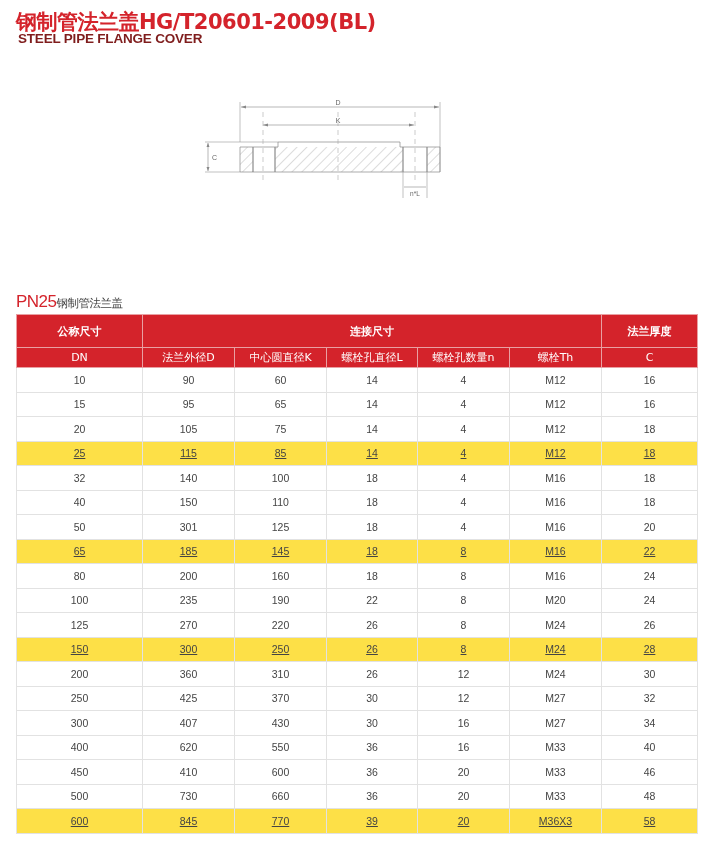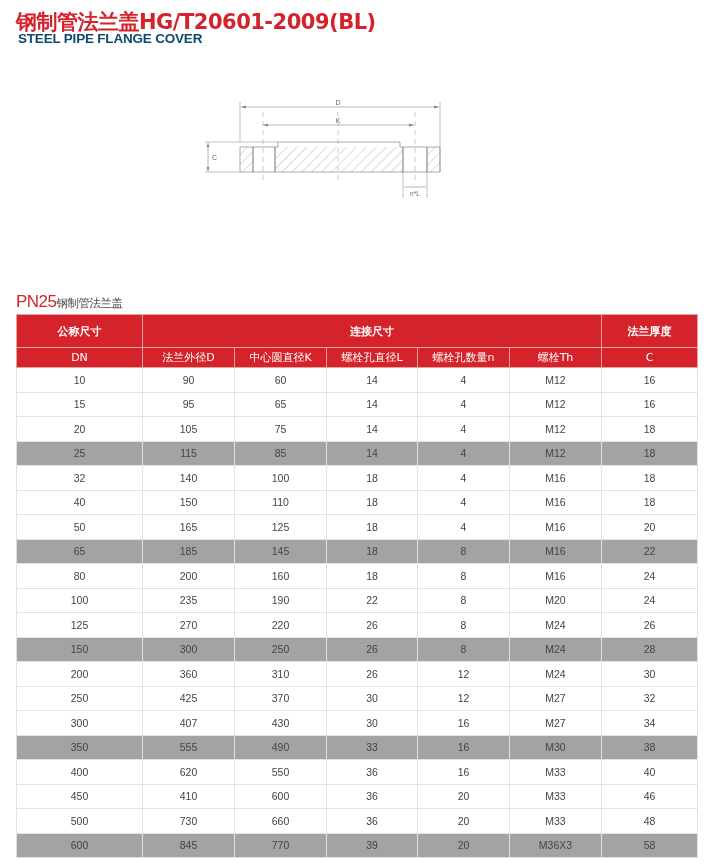--- a/index.html
+++ b/index.html
@@ -1,28 +1,28 @@
 <!DOCTYPE html>
 <html><head>
 <meta charset="utf-8">
 <style>
   html, body { margin:0; padding:0; background:#ffffff; }
   body { width:713px; height:864px; position:relative; overflow:hidden; font-family:"DejaVu Sans", sans-serif; }
   .title { position:absolute; left:16px; top:8px; font-size:21px; font-weight:bold; color:#d4232b; letter-spacing:-0.5px; white-space:nowrap; }
-  .subtitle { position:absolute; left:18px; top:31px; font-family:"Liberation Sans", sans-serif; font-size:13.5px; font-weight:bold; color:#0c4a6e; letter-spacing:-0.2px; }
+  .subtitle { position:absolute; left:18px; top:31px; font-family:"Liberation Sans", sans-serif; font-size:13.5px; font-weight:bold; color:#7f1d1d; letter-spacing:-0.2px; }
   .drawing { position:absolute; left:195px; top:90px; width:260px; height:120px; }
   .section-title { position:absolute; left:16px; top:292px; color:#d4232b; white-space:nowrap; }
   .section-title .pn { font-family:"Liberation Sans", sans-serif; font-size:17px; letter-spacing:-0.5px; }
   .section-title .sub { font-size:11.5px; color:#444; letter-spacing:-0.5px;margin-top:44px; }
   table.spec { position:absolute; left:16px; top:314px; width:681px; border-collapse:collapse; table-layout:fixed; font-family:"DejaVu Sans", sans-serif; }
   table.spec th { background:#d4232b; color:#fff; font-weight:normal; border:1px solid #e9a0a3; text-align:center; padding:0; }
   table.spec tr.h1 th { height:32px; font-size:11px; font-weight:bold; }
   table.spec tr.h2 th { height:19px; font-size:11px; }
   table.spec td { height:23.5px; font-size:10.5px; color:#444; border:1px solid #e2e2e2; text-align:center; padding:0; font-family:"Liberation Sans", sans-serif; }
-  table.spec tr.shade td { background:#a3a3a3; }
+  table.spec tr.shade td { background:#fde047;text-decoration:underline; }
 </style>
 </head>
 <body>
 
 <div class="title">钢制管法兰盖HG/T20601-2009(BL)</div>
 <div class="subtitle">STEEL PIPE FLANGE COVER</div>
 
 <svg class="drawing" viewBox="0 0 260 120" width="260" height="120">
   <defs>
     <pattern id="hatch" patternUnits="userSpaceOnUse" width="7" height="7" patternTransform="rotate(45)">
@@ -145,21 +145,21 @@
         <td>40</td>
         <td>150</td>
         <td>110</td>
         <td>18</td>
         <td>4</td>
         <td>M16</td>
         <td>18</td>
       </tr>
       <tr>
         <td>50</td>
-        <td>165</td>
+        <td>301</td>
         <td>125</td>
         <td>18</td>
         <td>4</td>
         <td>M16</td>
         <td>20</td>
       </tr>
       <tr class="shade">
         <td>65</td>
         <td>185</td>
         <td>145</td>
@@ -224,29 +224,20 @@
       </tr>
       <tr>
         <td>300</td>
         <td>407</td>
         <td>430</td>
         <td>30</td>
         <td>16</td>
         <td>M27</td>
         <td>34</td>
       </tr>
-      <tr class="shade">
-        <td>350</td>
-        <td>555</td>
-        <td>490</td>
-        <td>33</td>
-        <td>16</td>
-        <td>M30</td>
-        <td>38</td>
-      </tr>
       <tr>
         <td>400</td>
         <td>620</td>
         <td>550</td>
         <td>36</td>
         <td>16</td>
         <td>M33</td>
         <td>40</td>
       </tr>
       <tr>

